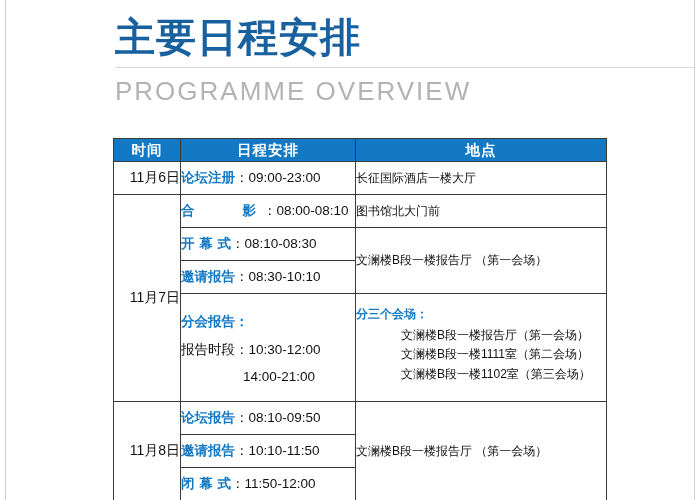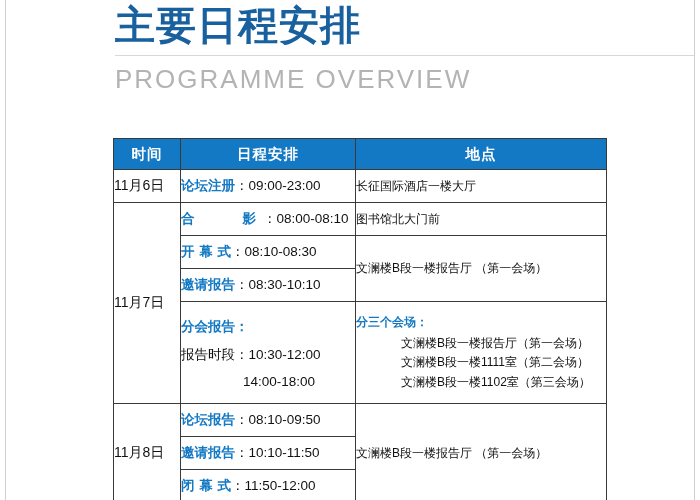--- a/index.html
+++ b/index.html
@@ -22,21 +22,21 @@
     width: 1px;
     background: #cfcfcf;
   }
   .page-rule.left  { left: 5px; }
   .page-rule.right { left: 694px; }
 
   
   .title-block {
     position: absolute;
     left: 115px;
-    top: 2px;
+    top: 14px;
     width: 560px;
   }
   .main-title {
     font-family: "DejaVu Sans", "Liberation Sans", sans-serif;
     font-size: 40px;
     font-weight: bold;
     color: #18609E;
     letter-spacing: 1px;
     line-height: 1.18;
     white-space: nowrap;
@@ -74,28 +74,28 @@
   }
   .col-time   { width: 67px;  }
   .col-sched  { width: 175px; }
   .col-place  { width: 251px; }
 
   thead th {
     background: #1479C4;
     color: #ffffff;
     font-weight: bold;
     font-size: 14.5px;
-    height: 31px;
+    height: 23px;
     text-align: center;
     letter-spacing: 1px;
     font-family: "DejaVu Sans", "Liberation Sans", sans-serif;
   }
 
   .cell-date {
-    text-align: left;
+    text-align: right;
     font-size: 14px;
     color: #111111;
     font-family: "Liberation Sans", "DejaVu Sans", sans-serif;
   }
   .cell-sched {
     padding: 5px 4px 5px 10px;
     color: #111111;
     font-size: 13.5px;
     white-space: nowrap;
   }
@@ -185,23 +185,23 @@
           <span class="lbl">邀请报告</span><span class="val">：</span><span class="val">08:30-10:10</span>
         </td>
       </tr>
 
       <tr>
         <td class="cell-sched" style="padding-top:9px;padding-bottom:7px;">
           <div class="place-head">分会报告：</div>
           <div class="gap"></div>
           <div class="line"><span class="val">报告时段：</span><span class="val">10:30-12:00</span></div>
           <div class="gap"></div>
-          <div class="line line-indent"><span class="val">14:00-18:00</span></div>
-        </td>
-        <td class="cell-place" style="padding-top:9px;padding-bottom:11px;">
+          <div class="line line-indent"><span class="val">14:00-21:00</span></div>
+        </td>
+        <td class="cell-place" style="padding-top:9px;padding-bottom:17px;">
           <div class="place-head">分三个会场：</div>
           <div class="place-line">文澜楼B段一楼报告厅（第一会场）</div>
           <div class="place-line">文澜楼B段一楼1111室（第二会场）</div>
           <div class="place-line">文澜楼B段一楼1102室（第三会场）</div>
         </td>
       </tr>
 
       <tr class="row-h">
         <td class="cell-date" rowspan="3">11月8日</td>
         <td class="cell-sched">

